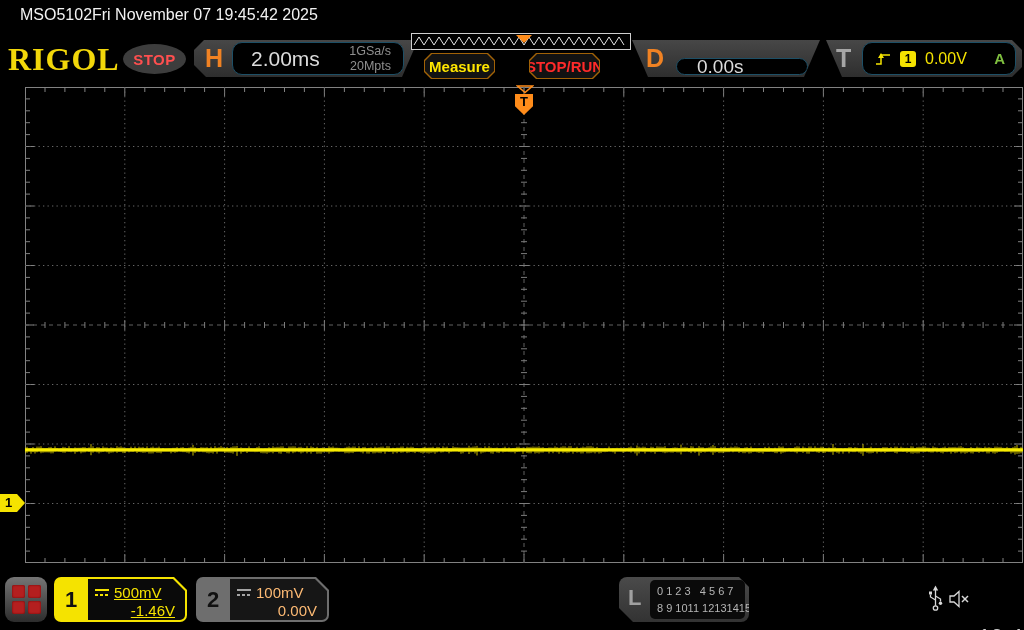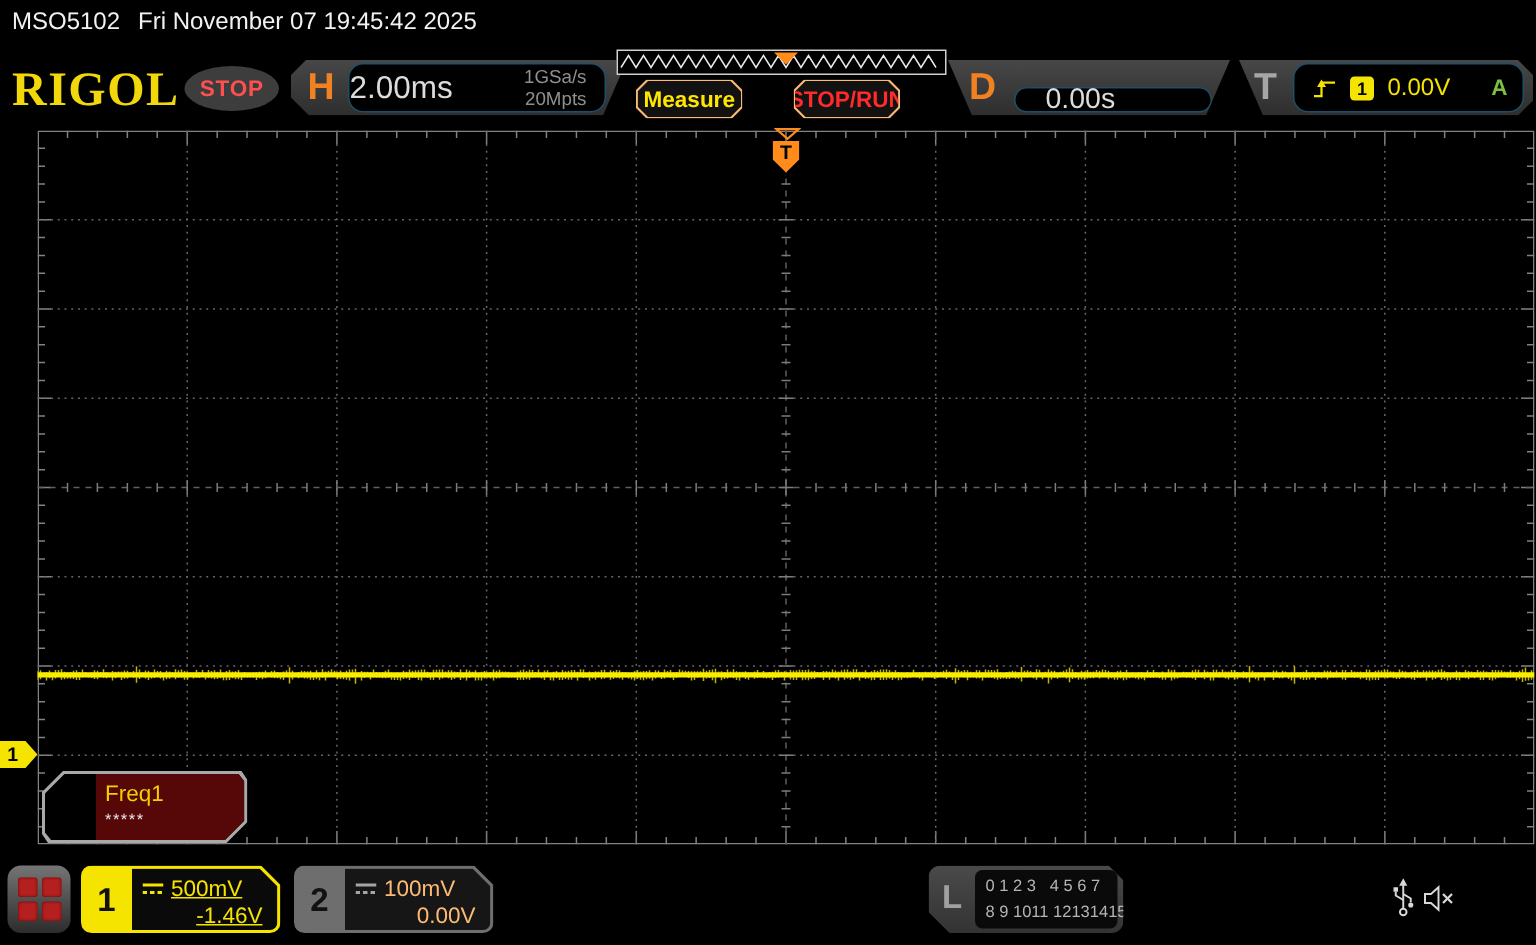--- a/index.html
+++ b/index.html
@@ -2,45 +2,45 @@
 <html><head>
 <meta charset="utf-8">
 <style>
   * { margin:0; padding:0; box-sizing:border-box; }
   html,body { background:#000; }
   body { font-family:"Liberation Sans","DejaVu Sans",sans-serif; }
   #screen { position:relative; width:1024px; height:630px; background:#000; overflow:hidden; }
 
   
   #infobar { position:absolute; left:0; top:0; width:1024px; height:30px; color:#f2f2f2; font-size:16px; }
-  #infobar .model { position:absolute; left:8px; top:6px; }
+  #infobar .model { position:absolute; left:20px; top:6px; }
   #infobar .dt { position:absolute; left:92px; top:6px; }
 
   
   #logo { position:absolute; left:8px; top:41px; font-family:"Liberation Serif","DejaVu Serif",serif;
           font-weight:bold; font-size:32px; color:#f2d70a; letter-spacing:1px; }
   #runstate { position:absolute; left:123px; top:44px; width:63px; height:30px; background:#3d3d3d;
               border-radius:50%; display:flex; align-items:center; justify-content:center;
               color:#ff4f4f; font-weight:bold; font-size:15px; letter-spacing:.5px; }
 
   .hdrblock { position:absolute; top:40px; height:37px; background:linear-gradient(#474747,#2e2e2e); }
   .hdrblock .blklabel { font-weight:bold; font-size:25px; line-height:37px; }
   .field { position:absolute; top:2px; bottom:2px; background:#000; border:1px solid #1d4f66;
            border-radius:10px; display:flex; align-items:center; }
 
   #hblock { left:194px; width:224px;
             clip-path:polygon(10px 0,100% 0,calc(100% - 16px) 100%,12px 100%,0 calc(100% - 12px),0 10px); }
   #hblock .blklabel { position:absolute; left:11px; color:#f08223; }
   #hblock .field { left:38px; width:172px; }
-  #timebase { font-size:21px; color:#dcdcdc; flex:1; }
+  #timebase { font-size:21px; color:#dcdcdc; padding-left:18px; flex:1; }
   #rates { text-align:right; color:#8f8f8f; font-size:12.5px; line-height:1.18; padding-right:12px; }
 
   #strip { position:absolute; left:411px; top:33px; width:220px; height:17px; background:#000;
            border:1px solid #cfcfcf; }
-  #measurebtn,#stoprunbtn { position:absolute; top:53px; width:71px; height:26px; background:#fdba74;
+  #measurebtn,#stoprunbtn { position:absolute; top:53px; width:71px; height:26px; background:#a16207;
            clip-path:polygon(7px 0,calc(100% - 7px) 0,100% 7px,100% calc(100% - 7px),calc(100% - 7px) 100%,7px 100%,0 calc(100% - 7px),0 7px);
            padding:1px; }
   #measurebtn { left:424px; } #stoprunbtn { left:529px; }
   .btn-in { width:100%; height:100%; background:#121212; display:flex; align-items:center; justify-content:center;
            clip-path:polygon(7px 0,calc(100% - 7px) 0,100% 7px,100% calc(100% - 7px),calc(100% - 7px) 100%,7px 100%,0 calc(100% - 7px),0 7px);
            font-weight:bold; font-size:15px; }
   #measurebtn .btn-in { color:#ffe600; }
   #stoprunbtn .btn-in { color:#ff2a2a; }
 
   #dblock { left:632px; width:188px;
@@ -179,27 +179,20 @@
       <path d="M0,360.4V366.5M2,359.8V365.9M4,361.4V364.3M6,361.0V366.7M8,360.0V365.1M10,361.5V366.5M12,359.6V365.3M14,359.6V364.3M16,359.2V366.2M18,360.9V365.8M20,361.1V365.5M22,361.0V365.5M24,360.2V365.6M26,359.9V366.4M28,361.2V366.3M30,359.4V364.5M32,361.0V364.2M34,361.7V364.6M36,361.1V365.0M38,359.8V365.7M40,360.2V365.8M42,361.0V364.4M44,359.2V364.8M46,361.2V365.2M48,361.7V364.5M50,360.3V366.7M52,360.8V365.1M54,360.7V364.2M56,360.6V366.3M58,360.0V365.5M60,360.1V365.4M62,361.1V364.2M64,360.3V364.9M66,357.1V368.2M68,359.3V365.7M70,361.4V364.4M72,360.0V365.4M74,360.1V366.4M76,361.4V365.3M78,359.4V365.0M80,360.4V364.3M82,360.4V365.3M84,361.7V366.6M86,360.2V365.8M88,360.6V365.5M90,361.2V364.4M92,359.2V365.8M94,359.9V364.9M96,359.4V364.8M98,360.3V366.1M100,361.1V366.1M102,361.3V364.2M104,361.3V365.3M106,359.7V364.8M108,361.2V365.0M110,359.6V364.2M112,361.6V366.0M114,359.7V365.0M116,360.3V365.3M118,359.9V365.9M120,360.9V365.7M122,359.4V365.2M124,361.6V366.5M126,360.3V366.5M128,359.6V366.4M130,360.7V365.2M132,360.5V365.9M134,359.6V365.9M136,361.7V366.3M138,361.0V364.6M140,361.7V364.6M142,361.6V364.6M144,361.4V364.6M146,361.4V366.3M148,360.8V365.1M150,360.8V365.8M152,360.0V365.2M154,361.6V364.2M156,360.4V364.6M158,360.0V365.2M160,361.0V365.2M162,361.3V365.8M164,360.6V366.4M166,359.9V364.4M168,357.9V368.6M170,360.2V366.0M172,361.6V364.3M174,361.0V365.1M176,360.1V364.6M178,360.3V365.3M180,360.5V365.3M182,360.1V366.1M184,361.6V366.4M186,359.8V365.9M188,361.5V366.5M190,359.2V364.8M192,360.6V366.6M194,360.1V364.3M196,359.2V364.3M198,360.1V364.4M200,361.1V365.9M202,360.0V365.6M204,361.3V365.8M206,360.1V366.1M208,359.4V366.6M210,359.3V364.6M212,358.9V368.9M214,361.1V364.2M216,360.3V366.6M218,360.9V365.0M220,360.9V364.3M222,361.1V366.0M224,359.4V364.7M226,361.0V364.8M228,361.3V364.8M230,361.1V365.2M232,360.1V365.1M234,359.3V364.8M236,361.4V366.1M238,361.7V366.3M240,361.3V366.3M242,361.5V366.7M244,360.1V365.7M246,360.8V365.3M248,359.3V366.3M250,360.2V365.0M252,359.8V365.0M254,359.8V366.4M256,359.4V366.7M258,359.4V364.6M260,360.9V365.0M262,361.6V366.2M264,359.5V366.4M266,359.5V364.2M268,359.3V366.2M270,359.4V365.4M272,360.7V364.2M274,359.9V365.2M276,359.8V366.4M278,360.7V365.6M280,361.0V364.4M282,359.3V366.3M284,361.5V365.1M286,359.4V366.6M288,360.0V365.0M290,360.9V364.4M292,359.9V366.7M294,361.6V366.5M296,360.9V366.7M298,360.3V365.3M300,361.3V364.6M302,361.0V365.3M304,359.3V366.6M306,360.1V365.3M308,359.5V365.1M310,360.6V364.3M312,360.6V364.5M314,360.8V364.9M316,361.5V364.6M318,361.7V364.7M320,360.7V366.3M322,359.8V366.1M324,359.4V366.3M326,360.3V365.8M328,359.5V366.1M330,359.6V364.9M332,361.0V364.6M334,359.3V364.6M336,361.7V365.3M338,360.0V366.4M340,359.9V364.2M342,361.6V366.5M344,360.8V366.6M346,360.3V365.1M348,361.7V366.4M350,359.7V366.3M352,360.5V365.7M354,360.1V366.1M356,359.7V366.2M358,359.6V364.6M360,360.8V366.7M362,359.2V364.4M364,359.3V365.0M366,361.7V364.7M368,360.7V366.7M370,361.2V365.3M372,360.5V366.2M374,360.6V364.7M376,359.6V365.8M378,359.5V365.5M380,361.5V364.5M382,359.8V366.1M384,360.4V365.6M386,359.7V365.0M388,359.9V365.3M390,361.0V366.1M392,361.0V364.7M394,361.5V365.3M396,361.3V366.0M398,360.5V366.6M400,359.7V365.6M402,360.7V366.2M404,360.4V366.5M406,360.4V365.9M408,359.8V365.5M410,361.3V366.7M412,359.9V365.4M414,360.0V364.3M416,361.4V365.6M418,359.4V365.3M420,360.4V364.2M422,359.7V364.8M424,361.2V366.3M426,361.0V364.8M428,359.3V364.3M430,360.0V364.2M432,360.1V364.2M434,360.3V365.0M436,360.5V366.7M438,360.5V366.3M440,360.5V364.8M442,360.5V364.5M444,358.8V367.0M446,360.2V365.3M448,359.6V365.0M450,359.4V366.5M452,358.9V368.5M454,360.6V364.2M456,360.5V366.5M458,361.1V365.7M460,359.4V365.3M462,360.7V364.7M464,359.2V365.1M466,360.5V366.4M468,360.9V366.7M470,360.8V364.4M472,360.5V365.7M474,361.4V366.1M476,361.3V364.3M478,360.7V365.5M480,359.7V365.0M482,361.6V364.7M484,360.4V365.1M486,361.7V365.3M488,361.0V365.2M490,360.9V366.4M492,359.8V365.0M494,359.7V364.7M496,360.8V364.2M498,360.5V366.7M500,361.5V364.4M502,359.7V366.0M504,360.0V366.3M506,359.8V366.3M508,359.5V364.3M510,359.7V366.5M512,359.7V366.1M514,359.3V366.5M516,360.5V365.6M518,360.1V365.7M520,361.0V364.4M522,361.0V364.6M524,360.4V366.4M526,360.4V364.6M528,360.6V366.2M530,359.4V364.5M532,360.0V365.3M534,360.7V366.7M536,359.8V364.4M538,359.3V366.1M540,359.4V365.4M542,360.5V366.1M544,359.2V365.7M546,359.2V364.4M548,360.9V366.6M550,360.8V364.9M552,359.8V365.7M554,361.6V365.3M556,360.5V366.5M558,359.6V366.4M560,360.2V364.6M562,359.3V366.3M564,359.3V366.3M566,359.2V366.1M568,359.7V365.5M570,360.9V366.4M572,359.9V365.3M574,361.0V366.5M576,361.3V366.1M578,361.6V364.9M580,361.1V365.2M582,361.7V364.9M584,359.5V364.2M586,361.4V364.5M588,361.0V365.3M590,361.1V366.7M592,360.8V364.5M594,361.2V364.5M596,360.6V364.6M598,361.4V365.7M600,361.0V364.8M602,360.9V364.3M604,360.1V364.7M606,359.5V365.6M608,360.7V364.3M610,361.5V366.4M612,358.5V368.6M614,359.7V366.4M616,360.4V364.4M618,359.6V364.7M620,359.8V366.5M622,360.9V364.6M624,361.2V364.7M626,359.7V365.4M628,359.9V365.1M630,361.4V366.7M632,359.4V364.9M634,359.6V364.7M636,359.7V364.9M638,359.8V365.5M640,359.2V366.2M642,361.4V365.6M644,361.6V365.3M646,361.0V365.6M648,360.6V365.7M650,360.2V364.9M652,360.5V365.5M654,361.2V365.5M656,357.6V367.4M658,360.2V364.6M660,359.9V364.7M662,360.3V364.3M664,361.2V365.1M666,359.2V366.1M668,359.5V364.2M670,361.5V365.8M672,360.8V364.5M674,359.1V368.6M676,360.2V366.0M678,360.1V365.0M680,361.5V365.5M682,360.8V364.7M684,360.2V364.5M686,359.4V365.4M688,358.0V367.8M690,359.2V365.7M692,361.2V365.1M694,361.6V366.1M696,360.1V365.8M698,360.8V366.2M700,359.7V365.3M702,360.9V365.2M704,360.6V365.2M706,359.7V364.3M708,360.2V365.3M710,359.4V364.5M712,359.6V364.5M714,360.1V365.9M716,361.2V365.1M718,361.5V366.2M720,360.4V366.2M722,360.0V365.3M724,361.0V366.5M726,359.6V366.2M728,361.6V365.1M730,361.4V364.7M732,361.7V365.4M734,361.2V366.0M736,361.1V365.5M738,361.7V366.5M740,359.9V364.9M742,361.0V365.0M744,359.7V365.0M746,361.2V364.7M748,361.6V365.1M750,360.7V366.1M752,361.6V366.2M754,359.2V364.6M756,359.8V366.7M758,359.5V365.8M760,361.6V365.3M762,361.7V364.5M764,360.9V364.3M766,361.0V364.8M768,361.1V364.6M770,359.9V365.3M772,359.3V366.3M774,359.5V364.6M776,361.6V364.8M778,359.5V365.9M780,360.6V364.7M782,361.2V366.6M784,359.5V366.7M786,359.5V364.4M788,360.9V364.6M790,359.3V364.2M792,360.7V365.4M794,360.7V366.0M796,359.7V364.6M798,359.7V366.1M800,361.0V365.9M802,361.6V364.5M804,360.5V365.1M806,361.0V365.3M808,357.0V367.8M810,360.2V364.6M812,361.4V365.8M814,361.3V366.6M816,361.1V364.2M818,361.7V366.6M820,361.1V364.4M822,361.4V364.2M824,360.0V366.3M826,360.0V364.7M828,361.5V365.2M830,360.1V365.2M832,360.6V364.2M834,361.6V365.7M836,361.2V366.7M838,357.1V368.8M840,361.2V364.5M842,361.0V365.8M844,360.8V366.4M846,359.7V366.3M848,361.5V366.0M850,360.9V364.4M852,361.2V366.4M854,360.9V364.8M856,361.4V365.3M858,360.0V364.7M860,360.1V366.0M862,360.1V364.9M864,361.3V364.8M866,360.0V364.7M868,361.3V364.5M870,359.6V366.0M872,359.7V366.4M874,361.3V364.7M876,359.7V364.6M878,360.6V365.0M880,360.9V364.6M882,360.7V365.9M884,361.2V365.1M886,359.3V366.4M888,359.5V366.7M890,361.2V366.1M892,360.1V366.4M894,359.8V366.3M896,360.0V364.6M898,359.2V364.7M900,359.4V365.1M902,360.5V364.3M904,360.6V365.2M906,361.5V365.6M908,359.4V365.6M910,360.1V364.2M912,360.5V365.4M914,361.7V364.8M916,360.8V365.8M918,360.3V366.4M920,359.6V365.0M922,360.9V365.2M924,359.9V364.7M926,360.1V366.6M928,360.0V364.9M930,359.9V366.2M932,360.3V365.7M934,359.5V364.4M936,359.2V366.4M938,360.2V365.7M940,361.1V366.7M942,361.7V366.1M944,361.3V365.2M946,360.0V366.3M948,360.9V366.5M950,361.5V364.9M952,359.7V365.1M954,360.4V365.9M956,360.6V364.6M958,361.0V365.2M960,359.6V364.2M962,360.5V366.4M964,360.0V366.4M966,360.6V364.7M968,361.1V366.3M970,359.6V366.7M972,359.6V365.8M974,359.9V364.8M976,359.8V364.5M978,360.7V364.4M980,360.9V364.9M982,359.9V364.8M984,360.9V364.7M986,361.2V366.6M988,360.2V365.8M990,359.2V367.6M992,358.0V366.9M994,361.6V366.7M996,359.8V366.2" stroke="#f5e300" stroke-opacity="0.8" fill="none"></path>
       <path d="M0,362.9H998" stroke="#f8ec00" stroke-width="3.4" fill="none"></path>
     </svg>
 
   <svg id="trig-hollow" width="18" height="9" viewBox="0 0 18 9">
     <polygon points="1.5,1 16.5,1 9,7.5" fill="none" stroke="#ff8c1a" stroke-width="1.5"></polygon>
   </svg>
   <div id="trig-flag">T</div>
   <div id="chmark">1</div>
 
-  <div id="freqbox">
-    <div class="inner">
-      <div class="maroon"></div>
-      <div class="title">Freq1</div>
-      <div class="value">*****</div>
-    </div>
-  </div>
 
   <div id="gridbtn">
     <span></span>
       <span></span>
     <span></span>
       <span></span>
   </div>
 
   <div id="ch1" class="chan">
     <div class="tab">1</div>

